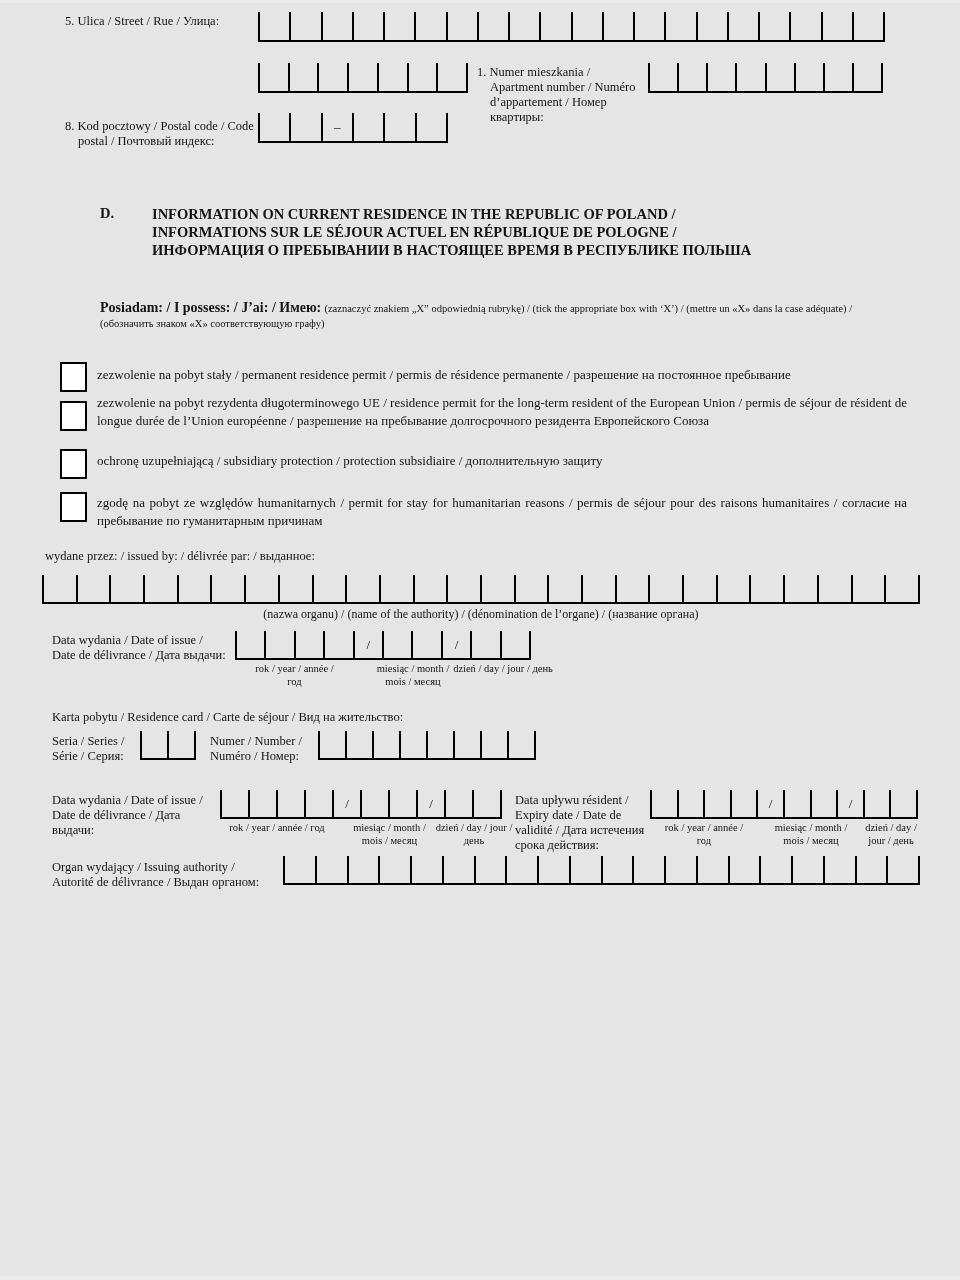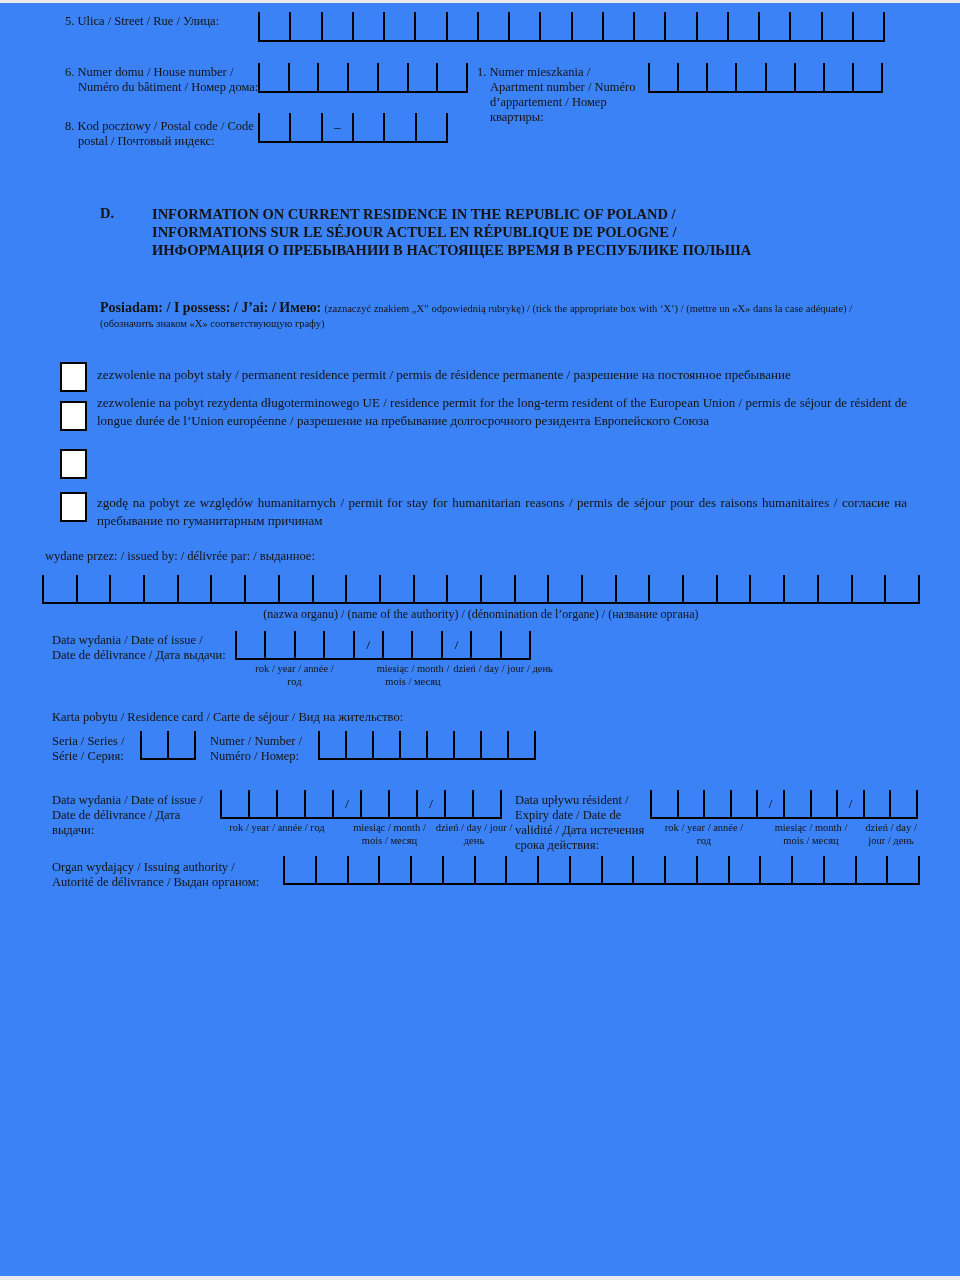--- a/index.html
+++ b/index.html
@@ -1,17 +1,17 @@
 <!DOCTYPE html>
 <html><head>
 <meta charset="utf-8">
 <style>
   html,body { margin:0; padding:0; background:#ffffff; }
   .page {
-    position:relative; width:960px; height:1280px; background:#3b82f6;
+    position:relative; width:960px; height:1280px; background:#e5e5e5;
     font-family:"Liberation Serif", serif; color:#141414; overflow:hidden;
   }
   .edge { position:absolute; left:0; right:0; background:#ebebeb; }
   .edge.top { top:0; height:3px; }
   .edge.bottom { bottom:0; height:4px; }
 
   .abs { position:absolute; }
   .lbl { font-size:12.5px; line-height:15px; }
   .lbl .ln { display:block; }
   .lbl .ln.indent { padding-left:13px; }
@@ -72,24 +72,20 @@
       <div class="comb-cell"></div>
       <div class="comb-cell"></div>
       <div class="comb-cell"></div>
       <div class="comb-cell"></div>
       <div class="comb-cell"></div>
       <div class="comb-cell"></div>
       <div class="comb-cell"></div>
       <div class="comb-cell"></div>
     </div>
 
-  <div class="abs lbl" style="left:65px; top:65px;">
-    <span class="ln">6. Numer domu / House number /</span>
-    <span class="ln indent">Numéro du bâtiment / Номер дома:</span>
-  </div>
   <div class="comb" style="left:258px; top:63px; width:210px; height:30px;">
       <div class="comb-cell"></div>
       <div class="comb-cell"></div>
       <div class="comb-cell"></div>
       <div class="comb-cell"></div>
       <div class="comb-cell"></div>
       <div class="comb-cell"></div>
       <div class="comb-cell"></div>
     </div>
 
@@ -135,20 +131,21 @@
     <span class="small">(zaznaczyć znakiem „X” odpowiednią rubrykę) / (tick the appropriate box with ‘X’) / (mettre un «X» dans la case adéquate) / (обозначить знаком  «X»  соответствующую графу)</span>
   </div>
 
   <div class="checkbox" style="left:60px; top:362px;"></div>
   <div class="option-label" style="left:97px; top:366px; width:810px;">zezwolenie na pobyt stały / permanent residence permit  / permis de résidence permanente / разрешение на постоянное пребывание</div>
 
   <div class="checkbox" style="left:60px; top:401px;"></div>
   <div class="option-label" style="left:97px; top:394px; width:810px;">zezwolenie na pobyt rezydenta długoterminowego UE / residence permit for the long-term resident of the European Union / permis de séjour de résident de longue durée de l’Union européenne / разрешение на пребывание долгосрочного резидента Европейского Союза</div>
 
   <div class="checkbox" style="left:60px; top:449px;"></div>
+  <div class="option-label" style="left:97px; top:452px; width:810px;">ochronę uzupełniającą / subsidiary protection / protection subsidiaire / дополнительную защиту</div>
 
   <div class="checkbox" style="left:60px; top:492px;"></div>
   <div class="option-label" style="left:97px; top:494px; width:810px;">zgodę na pobyt ze względów humanitarnych / permit for stay for humanitarian reasons / permis de séjour pour des raisons humanitaires / согласие на пребывание по гуманитарным причинам</div>
 
   <div class="abs lbl" style="left:45px; top:549px;">
     <span class="ln">wydane przez: / issued by: / délivrée par: / выданное:</span>
   </div>
   <div class="comb" style="left:42px; top:575px; width:878px; height:29px;">
       <div class="comb-cell"></div>
       <div class="comb-cell"></div>

